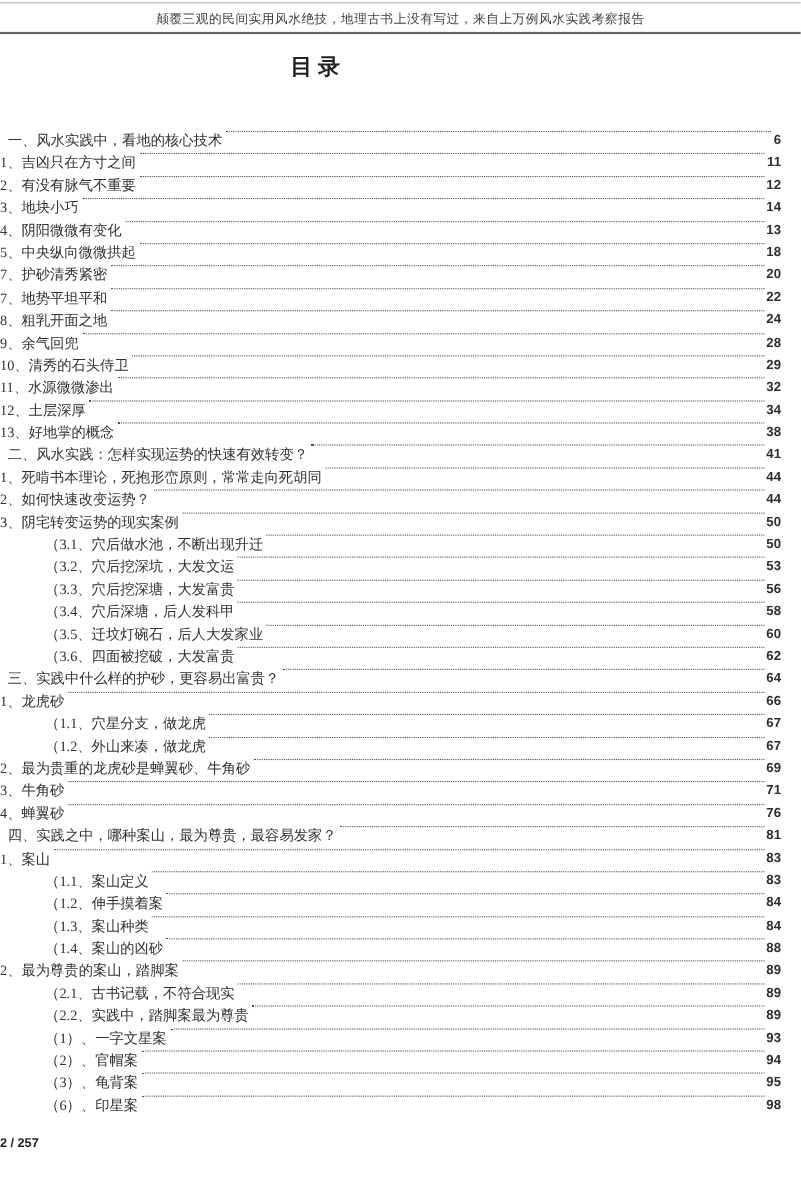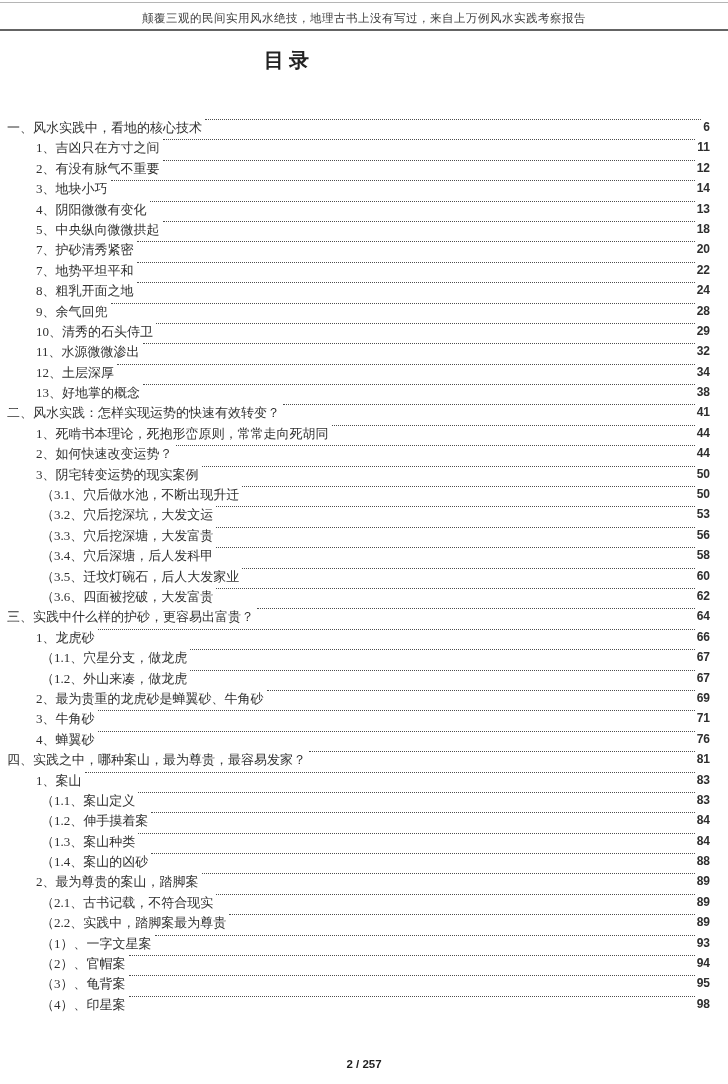--- a/index.html
+++ b/index.html
@@ -64,28 +64,28 @@
   }
   .toc-page{
     flex:0 0 auto;
     font-family:"Liberation Sans","DejaVu Sans",sans-serif;
     font-size:12px;
     font-weight:600;
     line-height:16px;
     color:#2e2e2e;
   }
   .lvl-0{padding-left:7px;}
-  .lvl-1{padding-left:36px;}
+  .lvl-1{}
   .lvl-2{padding-left:41px;}
 
   
   .footer{
     position:absolute;
-    left:0;right:0;top:1056px;
-    text-align:center;
+    left:0;right:0;top:1032px;
+    text-align:left;
     font-family:"Liberation Sans","DejaVu Sans",sans-serif;
     font-size:11.5px;
     font-weight:700;
     color:#1f1f1f;
   }
 </style>
 </head>
 <body>
 
 <div class="page">
@@ -310,21 +310,21 @@
         <span class="toc-label">（2）、官帽案</span>
         <span class="toc-dots"></span>
         <span class="toc-page">94</span>
       </div>
       <div class="toc-row lvl-2">
         <span class="toc-label">（3）、龟背案</span>
         <span class="toc-dots"></span>
         <span class="toc-page">95</span>
       </div>
       <div class="toc-row lvl-2">
-        <span class="toc-label">（4）、印星案</span>
+        <span class="toc-label">（6）、印星案</span>
         <span class="toc-dots"></span>
         <span class="toc-page">98</span>
       </div>
     </div>
 
   <div class="footer">2 / 257</div>
 
 </div>
 
 </body></html>

